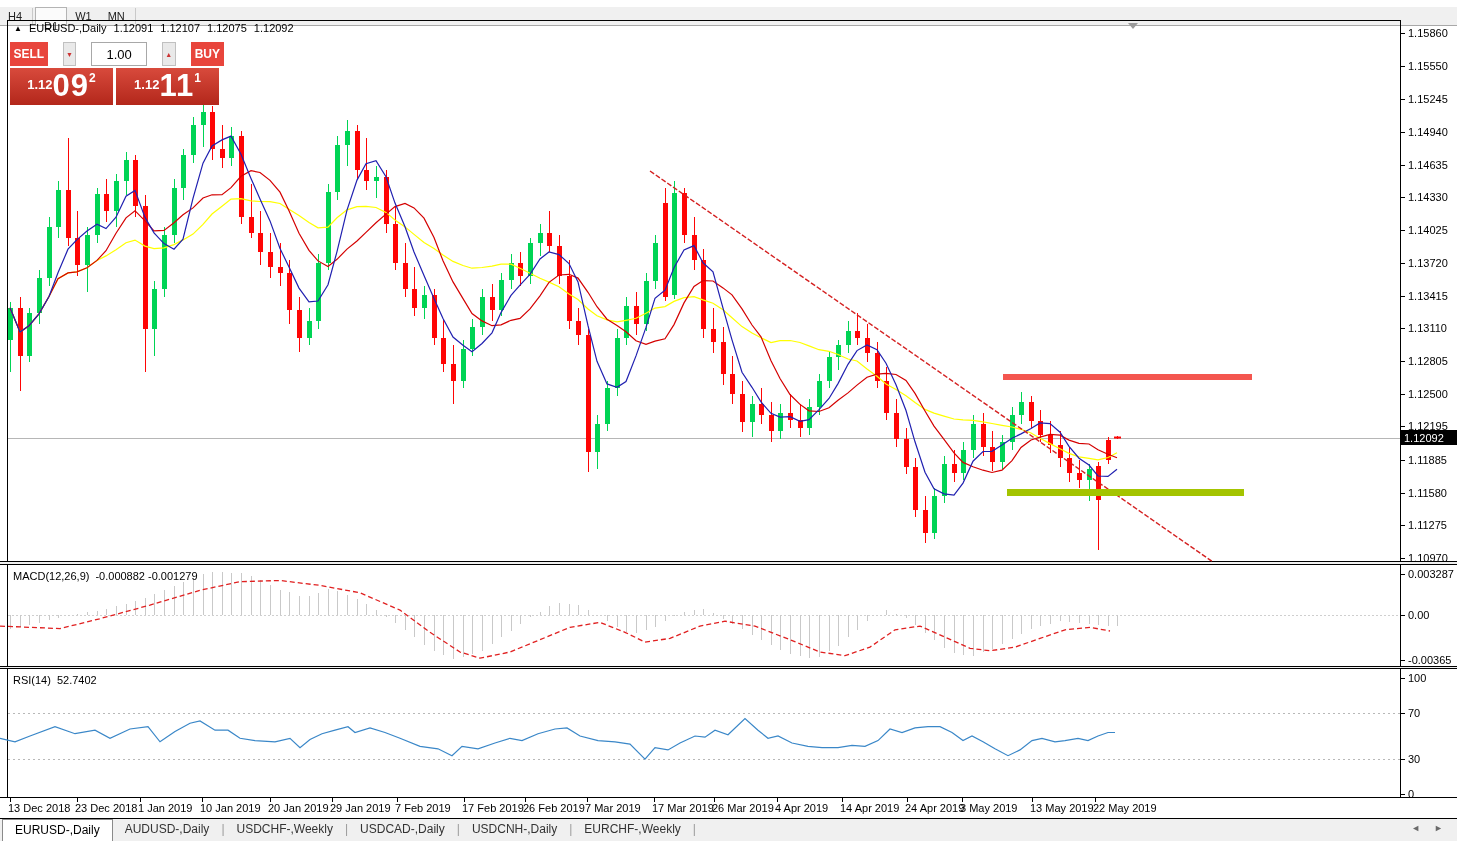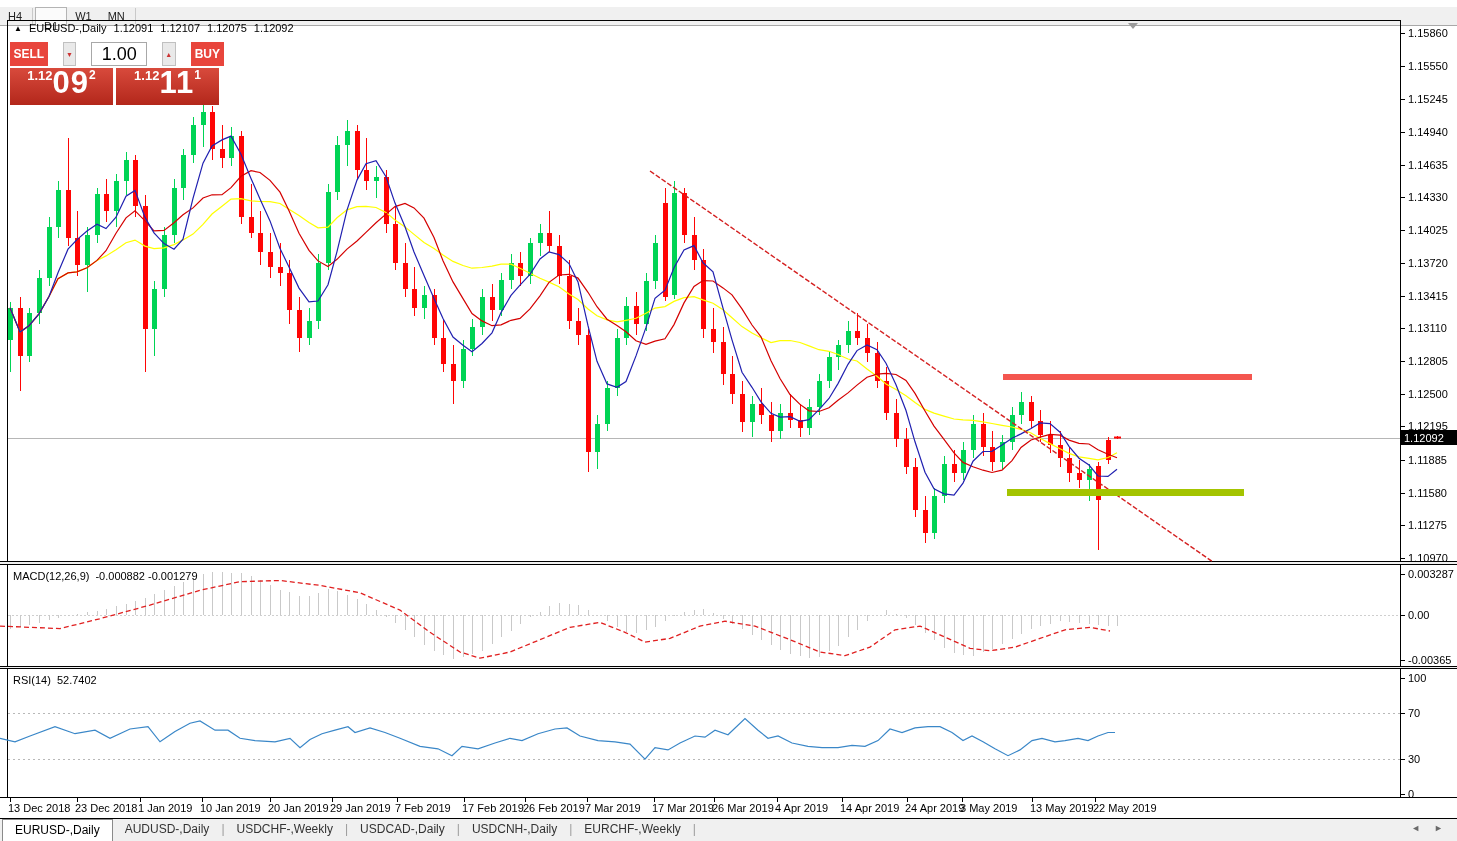--- a/index.html
+++ b/index.html
@@ -10,23 +10,23 @@
   .tb-sep{width:1px;background:#c9c9c9;margin:1px 2px;}
   .chartwrap{position:absolute;left:0;top:19px;text-align:center;}
   svg{display:block;}
   .symbol-info{position:absolute;left:14px;top:22px;font-size:11px;color:#000;display:flex;gap:7px;align-items:center;}
   .symbol-info .arr{font-size:8px;color:#000;}
   .trade-widget{position:absolute;left:10px;top:42px;width:214px;}
   .tw-row1{display:flex;height:24px;gap:15px;}
   .btn-sell,.btn-buy{background:#e8453c;color:#fff;font-weight:bold;font-size:12px;display:flex;align-items:center;justify-content:center;cursor:pointer;}
   .btn-sell{width:52px;}.btn-buy{width:46px;}
   .spin{width:16px;background:#e9e9e9;border:1px solid #c0c0c0;color:#c33;font-size:7px;display:flex;align-items:center;justify-content:center;cursor:pointer;}
-  .vol{width:74px;background:#fff;border:1px solid #a8a8a8;font-size:18px;display:flex;align-items:center;justify-content:center;color:#000;}
+  .vol{width:74px;background:#fff;border:1px solid #a8a8a8;font-size:13px;display:flex;align-items:center;justify-content:center;color:#000;}
   .tw-row2{display:flex;gap:3px;margin-top:2px;}
-  .bigpx{width:103px;height:36px;background:linear-gradient(#d84a3c,#b3271b);color:#fff;display:flex;align-items:flex-start;justify-content:center;cursor:pointer;padding-bottom:1px;}
+  .bigpx{width:103px;height:36px;background:linear-gradient(#d84a3c,#b3271b);color:#fff;display:flex;align-items:center;justify-content:center;cursor:pointer;padding-bottom:1px;}
   .bigpx .pre{font-size:13px;font-weight:bold;margin-bottom:4px;}
   .bigpx .big{font-size:31px;font-weight:bold;line-height:30px;letter-spacing:1px;}
   .bigpx .sup{font-size:12px;font-weight:bold;margin-bottom:16px;}
   .pane-label{position:absolute;font-size:11px;color:#000;display:flex;gap:6px;}
   .price-tag{position:absolute;left:1401px;top:430px;width:56px;height:15px;background:#000;color:#fff;font-size:11px;display:flex;align-items:center;padding-left:3px;box-sizing:border-box;}
   .tabbar{position:absolute;left:0;top:819px;width:1457px;height:22px;background:#f0f0f0;display:flex;align-items:stretch;font-size:12px;color:#333;}
   .tab{padding:3px 12px 0 12px;cursor:pointer;white-space:nowrap;}
   .tab.active{background:#fff;border:1px solid #8a8a8a;border-bottom:none;color:#000;margin-left:2px;}
   .tab-sep{color:#9a9a9a;padding-top:3px;}
   .tab-arrows{margin-left:auto;display:flex;gap:14px;padding:4px 14px 0 0;color:#6a6a6a;font-size:9px;}

